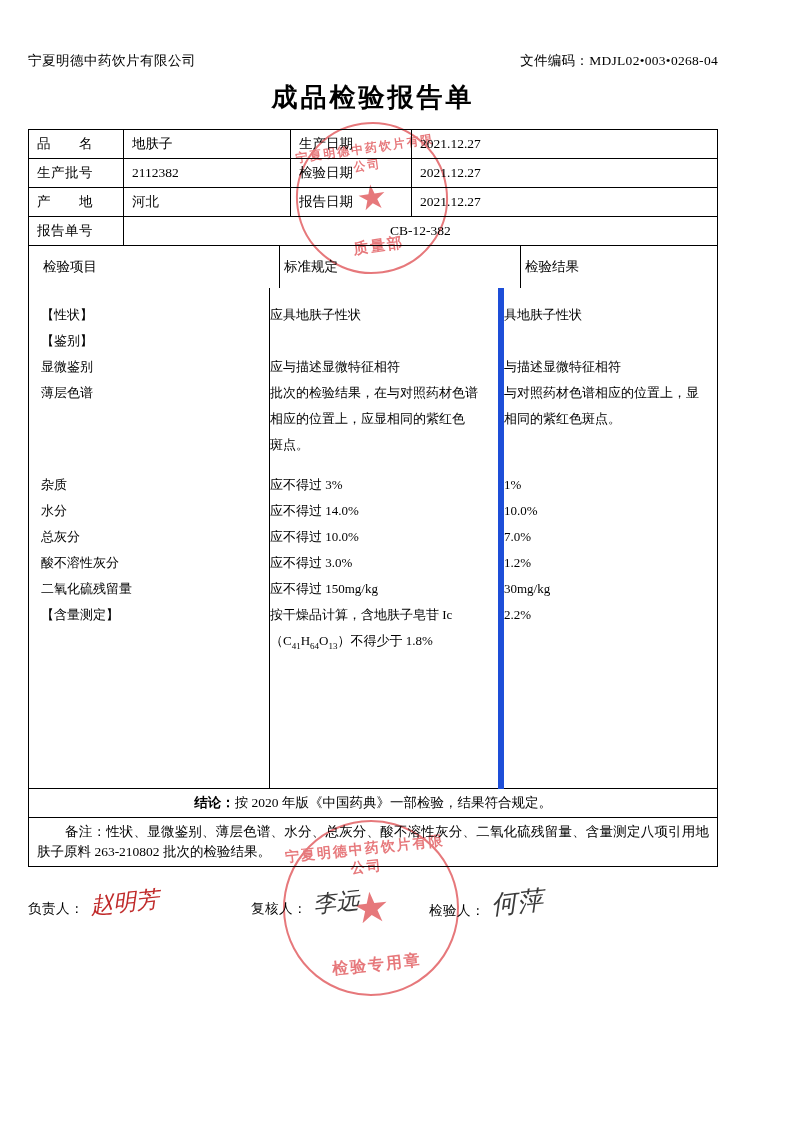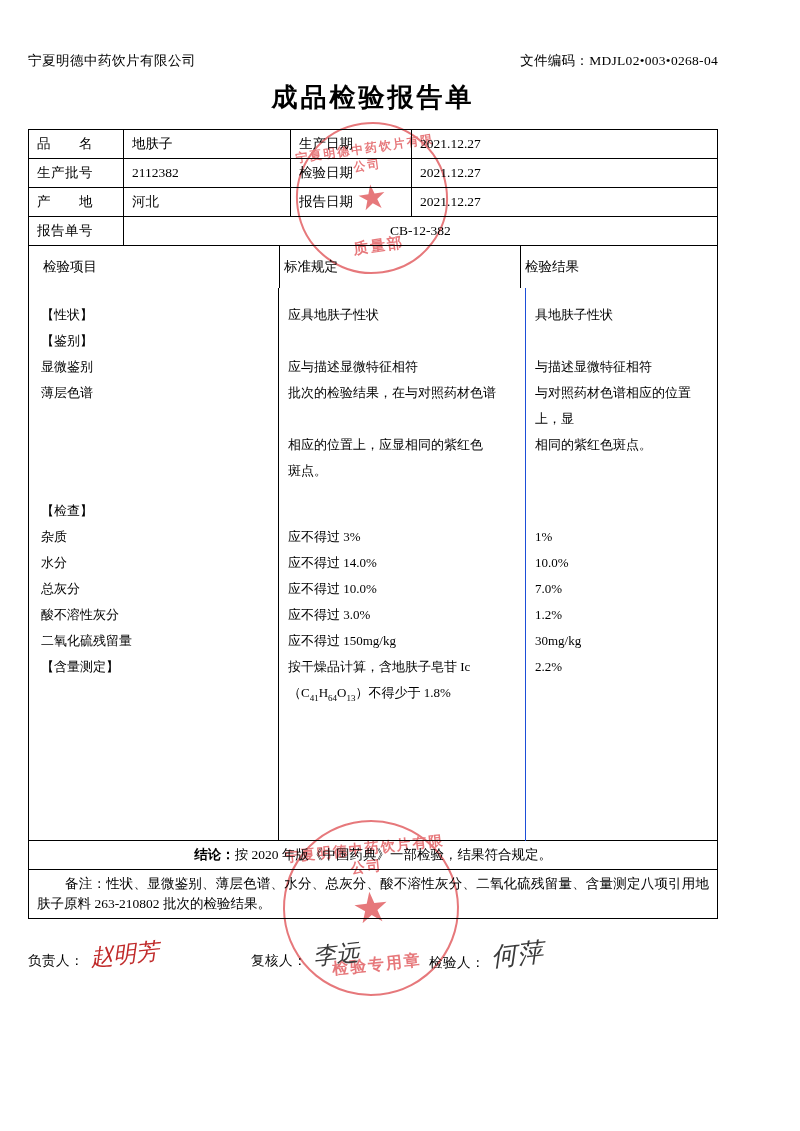--- a/index.html
+++ b/index.html
@@ -91,26 +91,26 @@
   }
   table.body {
     border-collapse: collapse;
     width: 690px;
     table-layout: fixed;
   }
   table.body td {
     font-size: 13px;
     line-height: 26px;
     vertical-align: top;
-    padding: 0 9px;
+    padding: 0 0;
     border-left: 1px solid #000;
     border-right: 1px solid #000;
   }
   table.body td.c1 { border-left: 1px solid #000; border-right: 1px solid #000; width: 228px; padding-left: 12px;}
-  table.body td.c2 { border-right: 1px solid #1d4ed8; width: 228px; }
+  table.body td.c2 { border-right: 6px solid #1d4ed8; width: 228px; }
   table.body td.c3 { border-right: 1px solid #000; }
   .gap-row td { height: 14px; line-height: 14px; }
 
   .concl-row td {
     border: 1px solid #000;
     text-align: center;
     font-size: 16px;
     padding: 10px 6px;
     line-height: 24px;
   }
@@ -299,25 +299,20 @@
           <td class="c2">斑点。</td>
           <td class="c3"></td>
         </tr>
 
         <tr class="gap-row">
               <td class="c1"></td>
               <td class="c2"></td>
               <td class="c3"></td>
             </tr>
 
-        <tr>
-          <td class="c1">【检查】</td>
-          <td class="c2"></td>
-          <td class="c3"></td>
-        </tr>
         <tr>
           <td class="c1">杂质</td>
           <td class="c2">应不得过 3%</td>
           <td class="c3">1%</td>
         </tr>
         <tr>
           <td class="c1">水分</td>
           <td class="c2">应不得过 14.0%</td>
           <td class="c3">10.0%</td>
         </tr>

